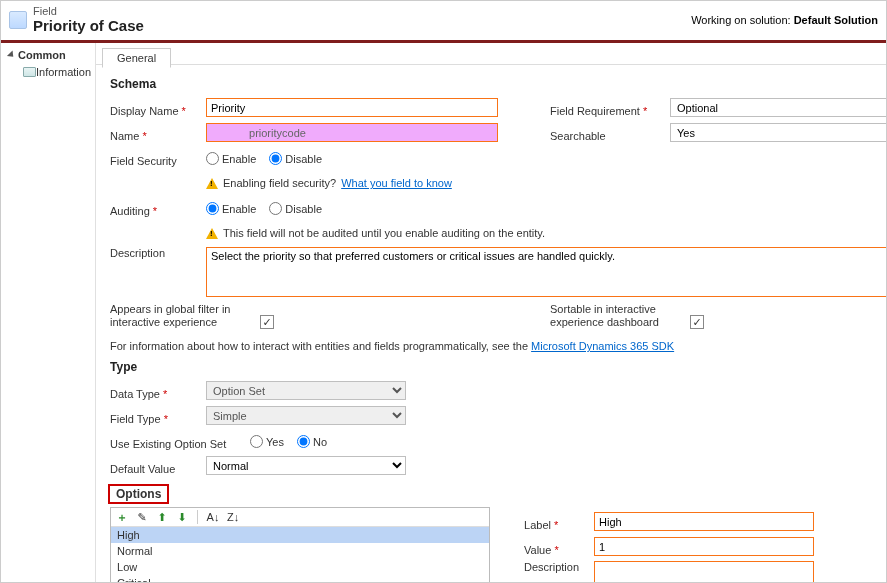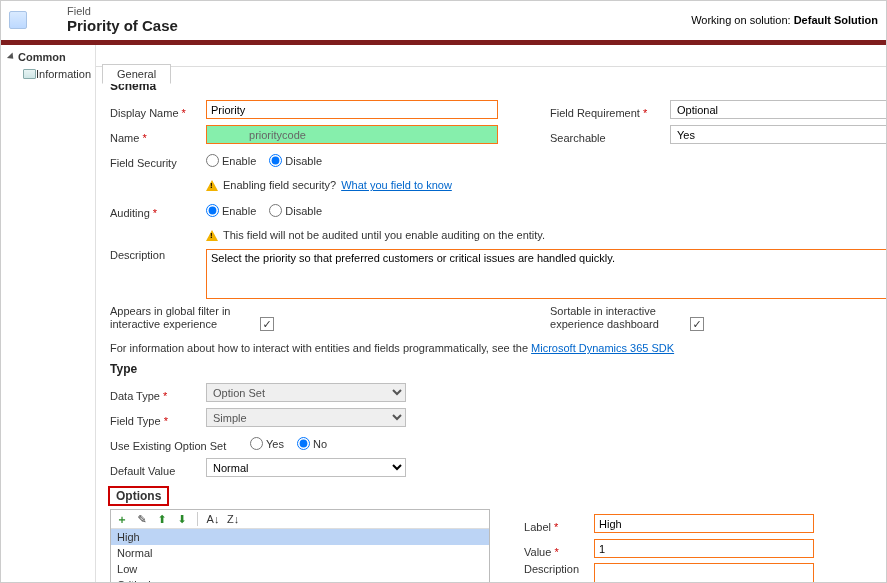--- a/index.html
+++ b/index.html
@@ -1,38 +1,38 @@
 <!DOCTYPE html>
 <html><head>
 <meta charset="utf-8">
 <style>
   * { box-sizing: border-box; margin: 0; padding: 0; }
   body { font-family: "Segoe UI", Tahoma, sans-serif; font-size: 11px; color: #333; background: #fff; width: 887px; height: 583px; overflow: hidden; border: 1px solid #ccc; }
-  .header { display: flex; align-items: center; padding: 4px 8px 6px 8px; border-bottom: 5px solid #7f1d1d; gap: 34px; }
+  .header { display: flex; align-items: center; padding: 4px 8px 6px 8px; border-bottom: 3px solid #7f1d1d; }
   .header-icon { width: 18px; height: 18px; background: linear-gradient(#d9eaff,#bdd9ff); border: 1px solid #a8c3e6; border-radius: 2px; margin-right: 6px; flex: 0 0 auto; }
   .header-text { flex: 1; }
   .header-kicker { font-size: 11px; color: #555; }
   .header-title { font-size: 15px; font-weight: 600; color: #222; }
   .header-right { font-size: 11px; color: #000; }
   .body { display: flex; height: calc(100% - 40px); }
   .nav { width: 135px; border-right: 1px solid #e0e0e0; padding: 4px 0 0 4px; }
   .nav-section { font-size: 11px; font-weight: 400; color: #333; padding: 2px 4px; display: flex; align-items: center; gap: 3px; }
   .caret { width: 0; height: 0; border-top: 4px solid transparent; border-bottom: 4px solid transparent; border-left: 5px solid #555; transform: rotate(45deg); margin-right: 1px; }
   .nav-item { padding: 3px 4px 3px 18px; display: flex; align-items: center; cursor: pointer; }
   .mini-icon { width: 13px; height: 10px; border: 1px solid #8aa; background: linear-gradient(#e8f4f4,#cfe6e6); border-radius: 1px; flex: 0 0 auto; }
   .main { flex: 1; display: flex; flex-direction: column; }
   .tabs { height: 22px; display: flex; align-items: flex-end; padding-left: 6px; border-bottom: 1px solid #ddd; }
-  .tab { border: 1px solid #ccc; border-bottom: 1px solid #fff; background: #fff; padding: 3px 14px; font-size: 11px; position: relative; top: 18px; cursor: pointer; }
+  .tab { border: 1px solid #ccc; border-bottom: 1px solid #fff; background: #fff; padding: 3px 14px; font-size: 11px; position: relative; top: 4px; cursor: pointer; }
   .content { padding: 8px 14px 10px 14px; overflow: auto; flex: 1; }
   .section-title { font-size: 12px; font-weight: 600; color: #222; margin: 4px 0 6px 0; }
   .row { display: flex; align-items: flex-end; margin-bottom: 5px; min-height: 20px; }
   .lbl { width: 96px; font-size: 11px; color: #333; }
   .req::after { content: " *"; color: #c00; }
   input[type=text], textarea { border: 1px solid #f97316; font: inherit; padding: 2px 4px; height: 19px; background: #fff; }
-  input[type=text].disabled { background: #86efac; color: #666; padding-left: 42px; }
+  input[type=text].disabled { background: #f0abfc; color: #666; padding-left: 42px; }
   textarea { height: 50px; resize: none; }
   select { border: 1px solid #bfbfbf; font: inherit; height: 19px; background: #fff; padding: 0 2px; }
   select.dim { background: #efefef; color: #555; }
   .twocol { display: flex; gap: 20px; }
   .col1 { width: 420px; }
   .col2 { flex: 1; }
   .radio-group label { margin-right: 10px; font-size: 11px; display: inline-flex; align-items: center; gap: 3px; }
   .warn { display: flex; align-items: center; gap: 5px; margin: 2px 0 3px 0; font-size: 11px; }
   .warn-icon { width: 0; height: 0; border-left: 6px solid transparent; border-right: 6px solid transparent; border-bottom: 11px solid #f2b200; position: relative; }
   .warn-icon::after { content: "!"; position: absolute; left: -2px; top: 1px; font-size: 8px; font-weight: bold; color: #000; }

